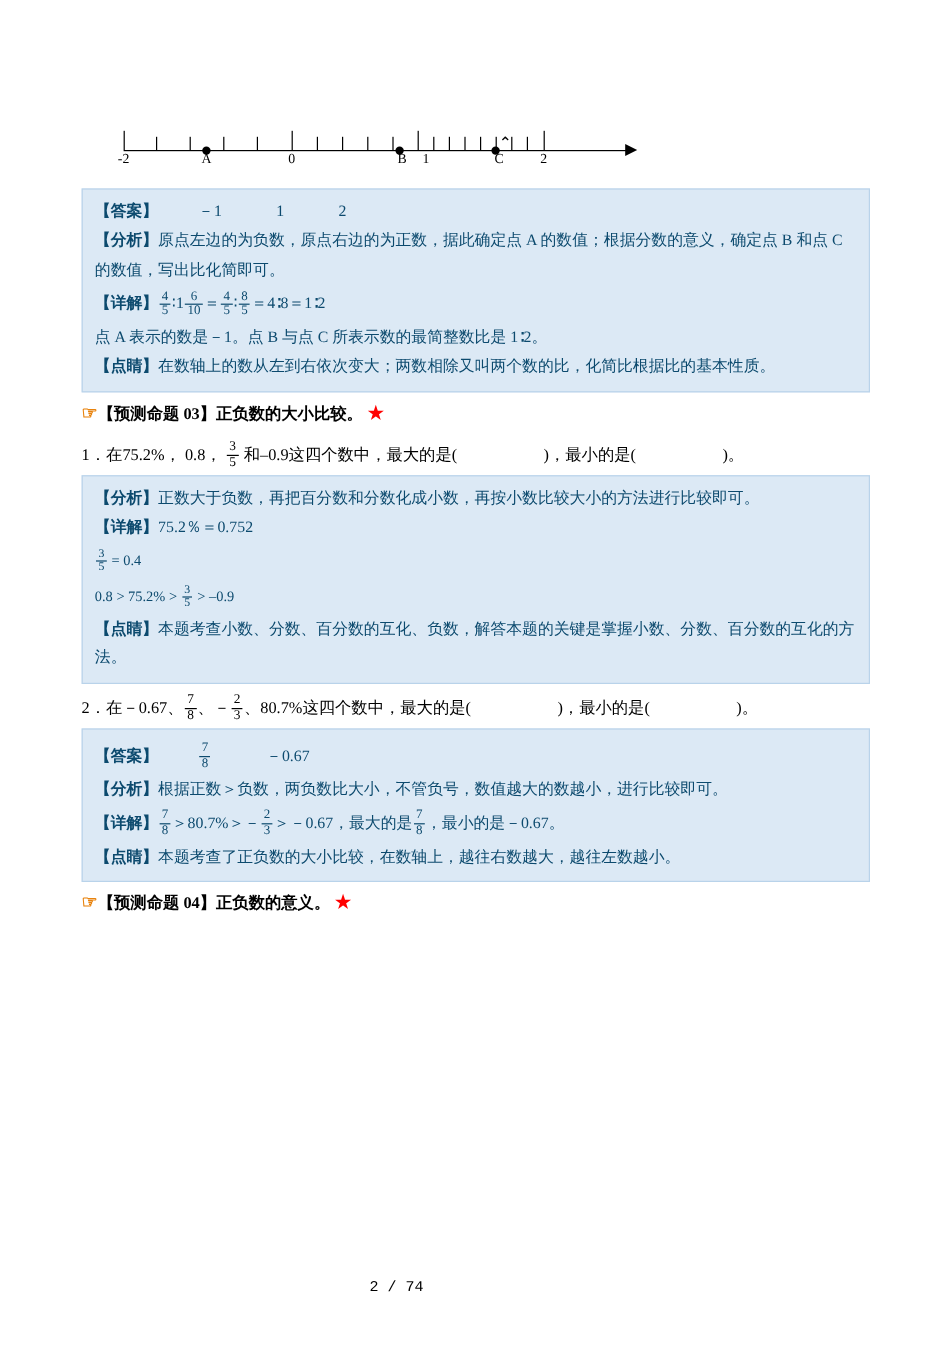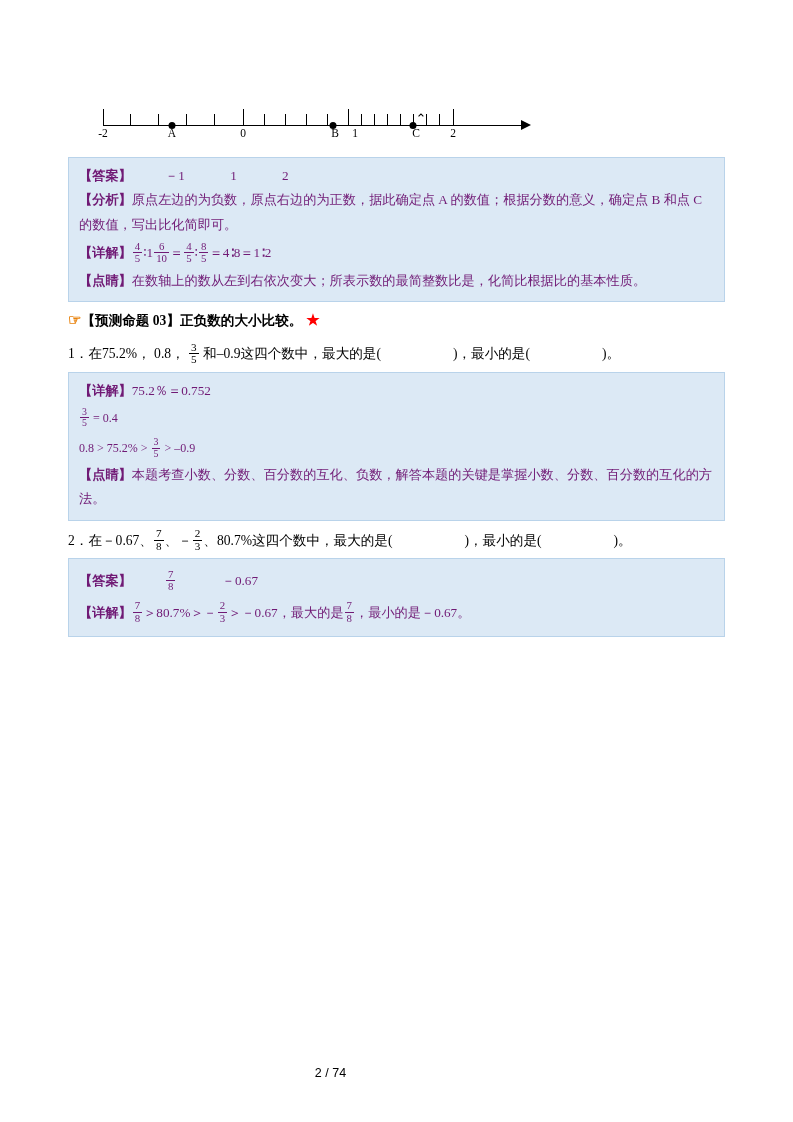--- a/index.html
+++ b/index.html
@@ -86,21 +86,21 @@
   }
 
   
   .ansbox {
     background: #dce9f5;
     border: 1px solid #b9d3ea;
     padding: 6px 10px 8px 10px;
     margin: 2px 0 6px 0;
   }
   .ansrow {
-    color: #701a75;
+    color: #0c4a6e;
     font-size: 13.2px;
     line-height: 1.85;
     font-family: "Liberation Serif", serif;
   }
   .ansrow .tag { font-weight: bold; }
   .inline-ans {
     display: inline-block;
     margin-left: 30px;
   }
   .inline-ans2 { display: inline-block; margin-left: 42px; }
@@ -147,21 +147,21 @@
 
   .small-line { font-size: 12px; line-height: 2.0; }
 
   .footer {
     position: absolute;
     bottom: 42px;
     left: 0;
     width: 661px;
     text-align: center;
     font-size: 12.5px;
-    font-family: Liberation Sans, sans-serif;
+    font-family: Liberation Mono, monospace;
   }
 </style>
 </head>
 <body>
 
 <div class="page">
   <div class="content">
 
     <div class="numberline-wrap">
       <div class="nl-axis"></div>
@@ -213,33 +213,39 @@
         <span class="inline-ans2">1</span>
         <span class="inline-ans2">2</span>
       </div>
       <div class="ansrow">
         <span class="tag">【分析】</span><span>原点左边的为负数，原点右边的为正数，据此确定点 A 的数值；根据分数的意义，确定点 B 和点 C 的数值，写出比化简即可。</span>
       </div>
       <div class="ansrow" style="line-height:2.4;">
         <span class="tag">【详解】</span><span class="frac"><span class="num">4</span><span class="den">5</span></span>∶<span class="mixed">1<span class="frac"><span class="num">6</span><span class="den">10</span></span></span>＝<span class="frac"><span class="num">4</span><span class="den">5</span></span>∶<span class="frac"><span class="num">8</span><span class="den">5</span></span><span>＝4∶8＝1∶2</span>
       </div>
       <div class="ansrow">
-        <span class="tag">【点睛】</span><span>在数轴上的数从左到右依次变大；所表示数的最简整数比是，化简比根据比的基本性质。</span>
+        <span>点 A 表示的数是－1。点 B 与点 C 所表示数的最简整数比是 1∶2。</span>
+      </div>
+      <div class="ansrow">
+        <span class="tag">【点睛】</span><span>在数轴上的数从左到右依次变大；两数相除又叫两个数的比，化简比根据比的基本性质。</span>
       </div>
     </div>
 
     <div class="sec-head">
       <span class="hand">☞</span><span>【预测命题 03】正负数的大小比较。</span><span class="star">★</span>
     </div>
 
     <div class="question">
       <span>1．</span><span>在75.2%，</span>&nbsp;<span>0.8，</span>&nbsp;<span class="frac"><span class="num">3</span><span class="den">5</span></span>&nbsp;<span>和–0.9这四个数中，最大的是(</span><span class="blank"></span><span>)，最小的是(</span><span class="blank"></span><span>)。</span>
     </div>
 
     <div class="ansbox">
+      <div class="ansrow">
+        <span class="tag">【分析】</span><span>正数大于负数，再把百分数和分数化成小数，再按小数比较大小的方法进行比较即可。</span>
+      </div>
       <div class="ansrow">
         <span class="tag">【详解】</span><span>75.2％＝0.752</span>
       </div>
       <div class="ansrow small-line" style="line-height:2.6;">
         <span class="frac"><span class="num">3</span><span class="den">5</span></span>
         <span>= 0.4</span>
       </div>
       <div class="ansrow small-line" style="line-height:2.4;">
         <span>0.8 &gt; 75.2% &gt;</span>
         <span class="frac"><span class="num">3</span><span class="den">5</span></span>
@@ -253,25 +259,34 @@
     <div class="question">
       <span>2．</span><span>在－0.67、</span><span class="frac"><span class="num">7</span><span class="den">8</span></span><span>、－</span><span class="frac"><span class="num">2</span><span class="den">3</span></span><span>、80.7%这四个数中，最大的是(</span><span class="blank"></span><span>)，最小的是(</span><span class="blank"></span><span>)。</span>
     </div>
 
     <div class="ansbox">
       <div class="ansrow" style="line-height:2.4;">
         <span class="tag">【答案】</span>
         <span class="inline-ans"><span class="frac"><span class="num">7</span><span class="den">8</span></span></span>
         <span class="inline-ans2">－0.67</span>
       </div>
+      <div class="ansrow">
+        <span class="tag">【分析】</span><span>根据正数＞负数，两负数比大小，不管负号，数值越大的数越小，进行比较即可。</span>
+      </div>
       <div class="ansrow" style="line-height:2.4;">
         <span class="tag">【详解】</span><span class="frac"><span class="num">7</span><span class="den">8</span></span><span>＞80.7%＞－</span><span class="frac"><span class="num">2</span><span class="den">3</span></span><span>＞－0.67，最大的是</span><span class="frac"><span class="num">7</span><span class="den">8</span></span><span>，最小的是－0.67。</span>
       </div>
-    </div>
-
+      <div class="ansrow">
+        <span class="tag">【点睛】</span><span>本题考查了正负数的大小比较，在数轴上，越往右数越大，越往左数越小。</span>
+      </div>
+    </div>
+
+    <div class="sec-head">
+      <span class="hand">☞</span><span>【预测命题 04】正负数的意义。</span><span class="star">★</span>
+    </div>
 
 
   </div>
 
   <div class="footer">
     <span>2 / 74</span>
   </div>
 </div>
 
 </body></html>

